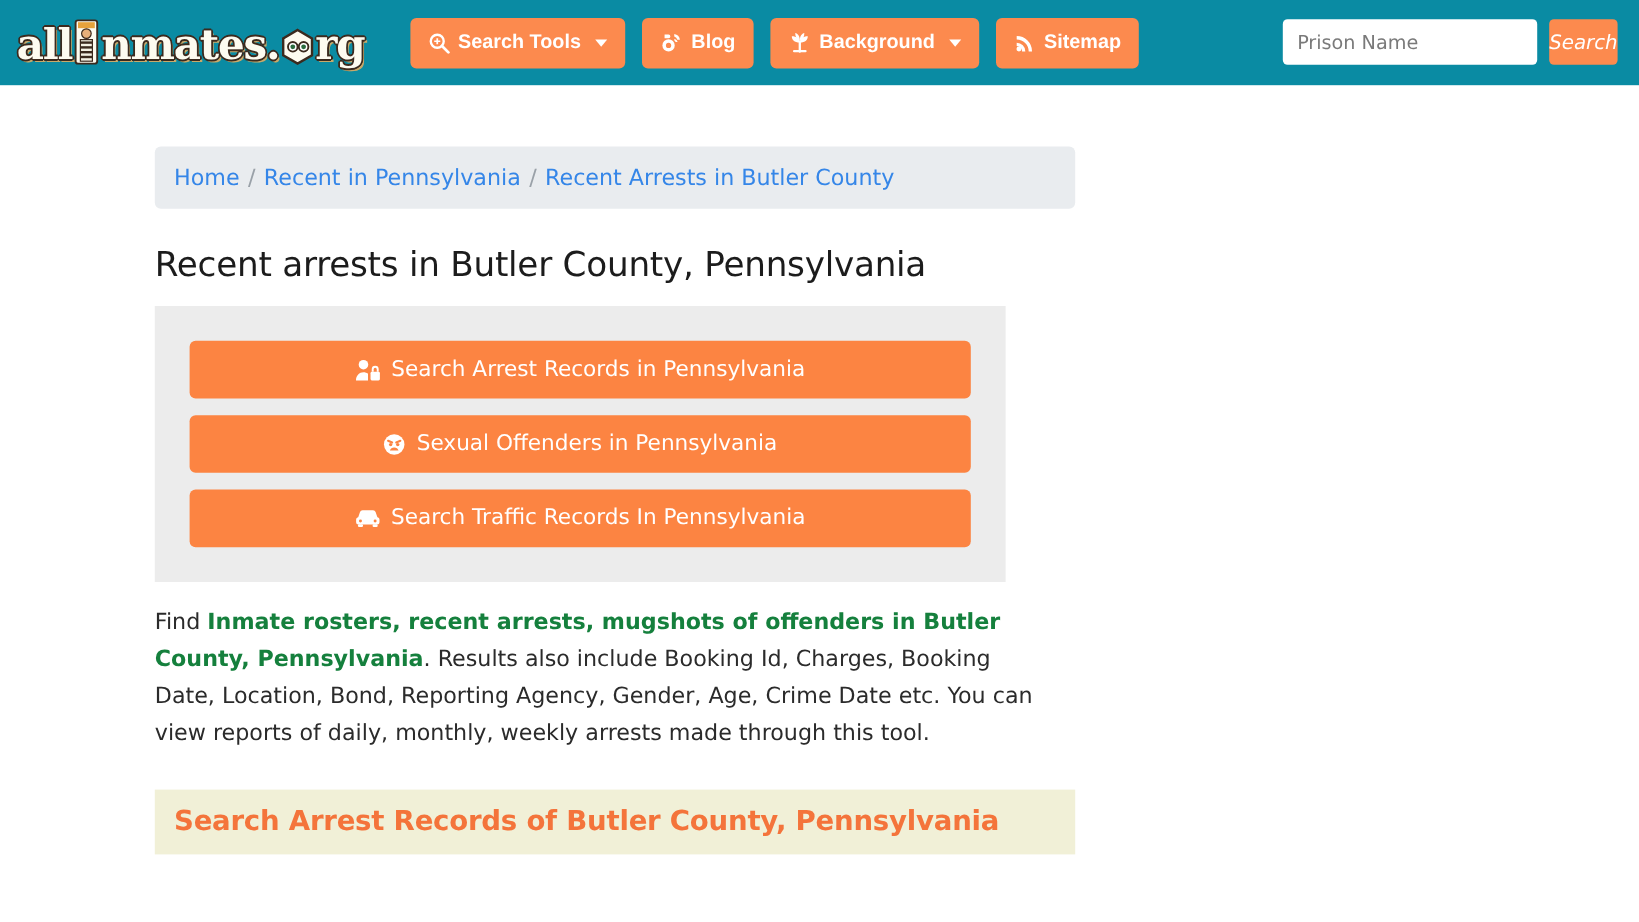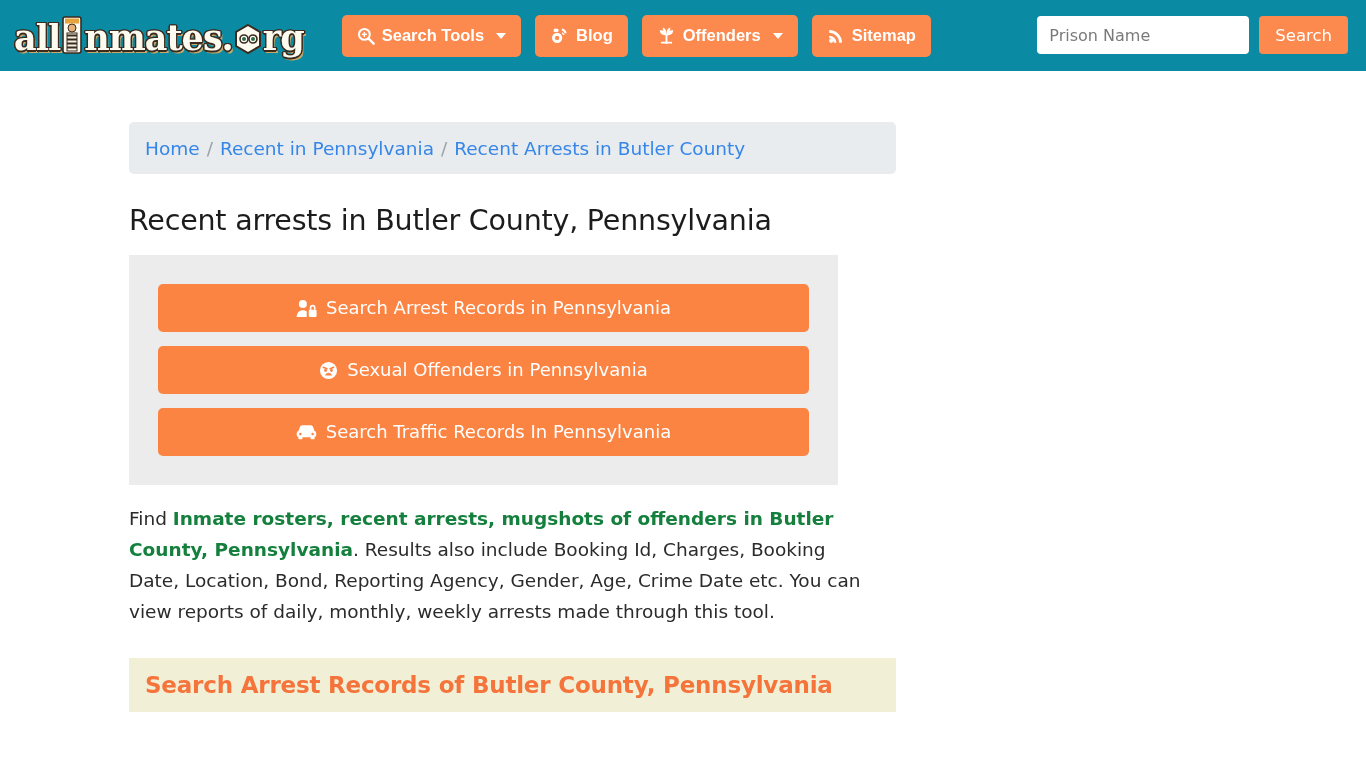--- a/index.html
+++ b/index.html
@@ -116,24 +116,25 @@
     outline: none;
   }
   .search-input::placeholder { color: #7a7a7a; }
   .search-btn {
     margin-left: 10px;
     background: #fc8a4e;
     color: #fff;
     border: none;
     border-radius: 4px;
     height: 38px;
-    padding: 0 16px;
+    padding: 0 0;
     font-size: 16.5px;
     cursor: pointer;
     font-family: "DejaVu Sans", "Liberation Sans", sans-serif;
+    font-style: italic;
   }
 
   
   .page {
     width: 1366px;
     padding-left: 129px;
     padding-top: 51px;
   }
   .col { width: 767px; }
 
@@ -272,21 +273,21 @@
     <span class="ico">
       <svg width="19" height="19" viewBox="0 0 20 20" xmlns="http://www.w3.org/2000/svg">
         <path d="M10 18 V9" stroke="#fff" stroke-width="2" stroke-linecap="round"></path>
         <path d="M10 10 C5 10 3 7.5 3 4.5 C7 4.5 10 6.5 10 10 Z" fill="#fff"></path>
         <path d="M10 10 C15 10 17 7.5 17 4.5 C13 4.5 10 6.5 10 10 Z" fill="#fff"></path>
         <path d="M10 8 C10 4 11.8 2 14 1.5 C14 5 12.6 7.4 10 8 Z" fill="#fff"></path>
         <path d="M10 8 C10 4 8.2 2 6 1.5 C6 5 7.4 7.4 10 8 Z" fill="#fff"></path>
         <path d="M5 17.5 h10" stroke="#fff" stroke-width="2" stroke-linecap="round"></path>
       </svg>
     </span>
-    <span>Offenders</span>
+    <span>Background</span>
     <span class="caret"></span>
   </button>
 
   <button class="navbtn">
     <span class="ico">
       <svg width="18" height="18" viewBox="0 0 20 20" xmlns="http://www.w3.org/2000/svg">
         <circle cx="4.6" cy="15.4" r="2.3" fill="#fff"></circle>
         <path d="M2.5 9.6 a8 8 0 0 1 8 8 h-3 a5 5 0 0 0 -5 -5 Z" fill="#fff"></path>
         <path d="M2.5 3.4 a14.2 14.2 0 0 1 14.2 14.2 h-3.1 A11.1 11.1 0 0 0 2.5 6.5 Z" fill="#fff"></path>
       </svg>

